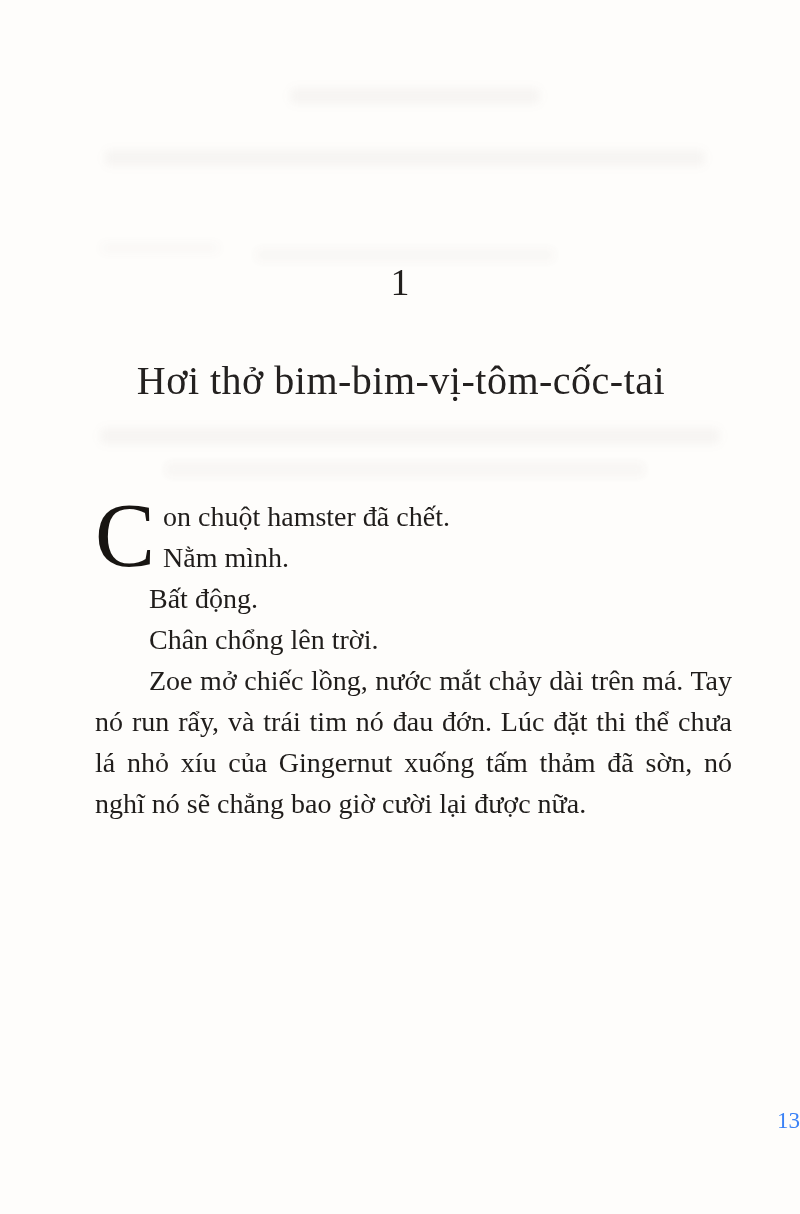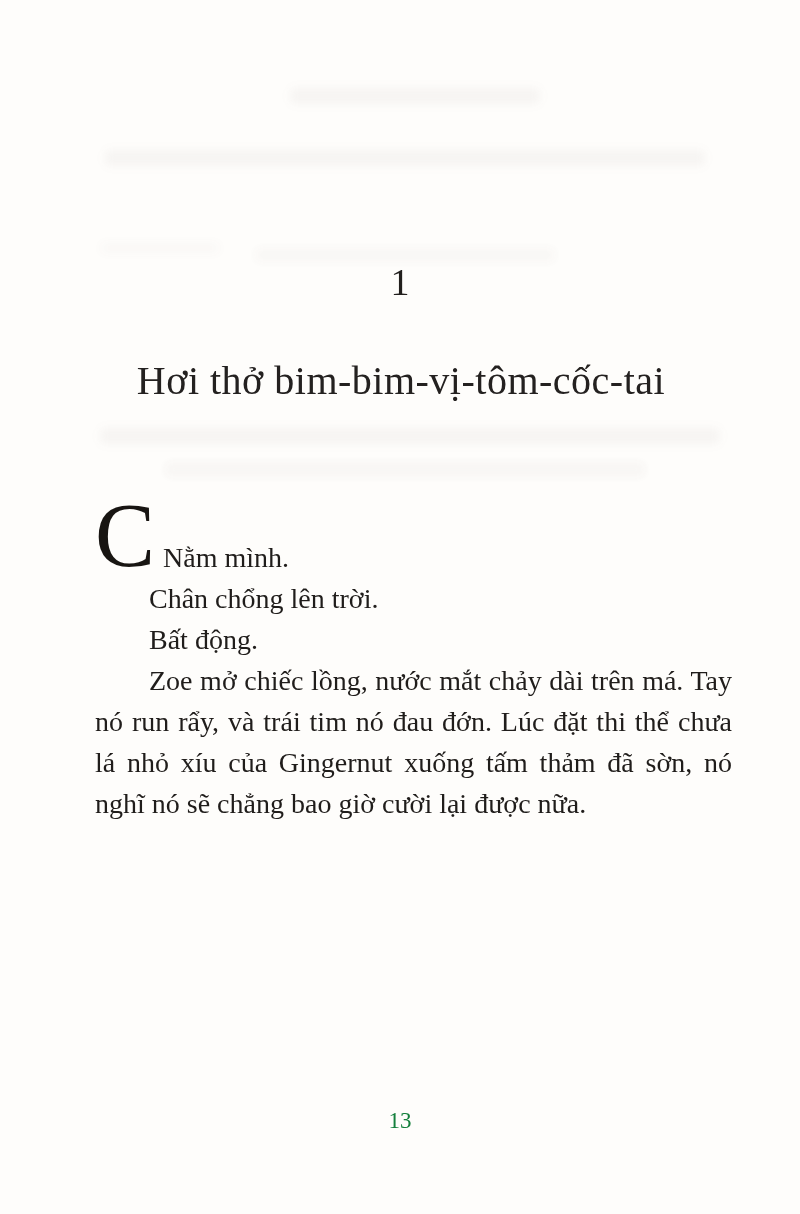--- a/index.html
+++ b/index.html
@@ -80,23 +80,23 @@
     line-height: 72px;
     padding: 4px 8px 0 0;
     color: #181512;
   }
 
   .page-number {
     position: absolute;
     top: 1108px;
     left: 0;
     width: 100%;
-    text-align: center;
+    text-align: right;
     font-size: 23px;
-    color: #15803d;
+    color: #3b82f6;
   }
 </style>
 </head>
 <body>
 
 <div class="page">
 
   <div class="ghost-strip ghost-1"></div>
   <div class="ghost-strip ghost-2"></div>
   <div class="ghost-strip ghost-3"></div>
@@ -104,27 +104,27 @@
   <div class="ghost-strip ghost-5"></div>
   <div class="ghost-strip ghost-6"></div>
 
   <div class="chapter-number">1</div>
 
   <h1 class="chapter-title" style="font-weight: normal;">Hơi thở bim-bim-vị-tôm-cốc-tai</h1>
 
   <div class="text-block">
 
     <p>
-      <span class="drop-cap">C</span><br>
+      <span class="drop-cap">C</span><span>on chuột hamster đã chết.</span><br>
       <span>Nằm mình.</span>
     </p>
 
+    <p class="para-indent">Bất động.</p>
+
     <p class="para-indent">Chân chổng lên trời.</p>
-
-    <p class="para-indent">Bất động.</p>
 
     <p class="para-indent">Zoe mở chiếc lồng, nước mắt chảy dài trên má. Tay nó run rẩy, và trái tim nó đau đớn. Lúc đặt thi thể chưa lá nhỏ xíu của Gingernut xuống tấm thảm đã sờn, nó nghĩ nó sẽ chẳng bao giờ cười lại được nữa.</p>
 
 
 
   </div>
 
   <div class="page-number">13</div>
 
 </div>

